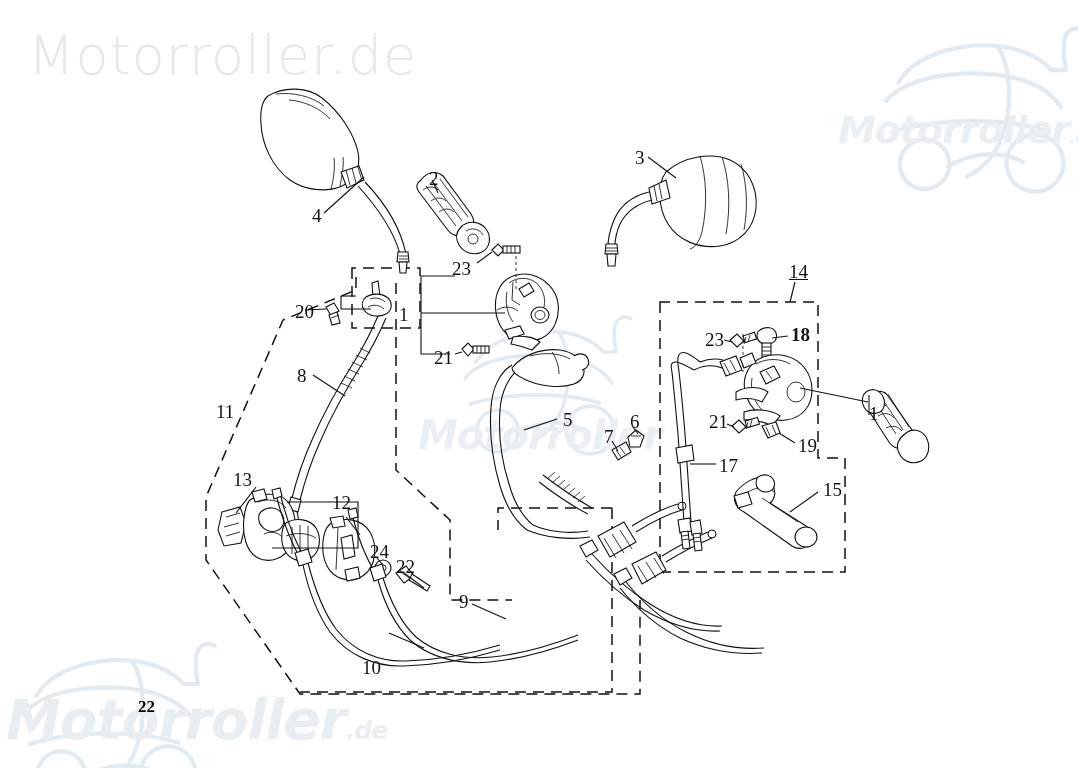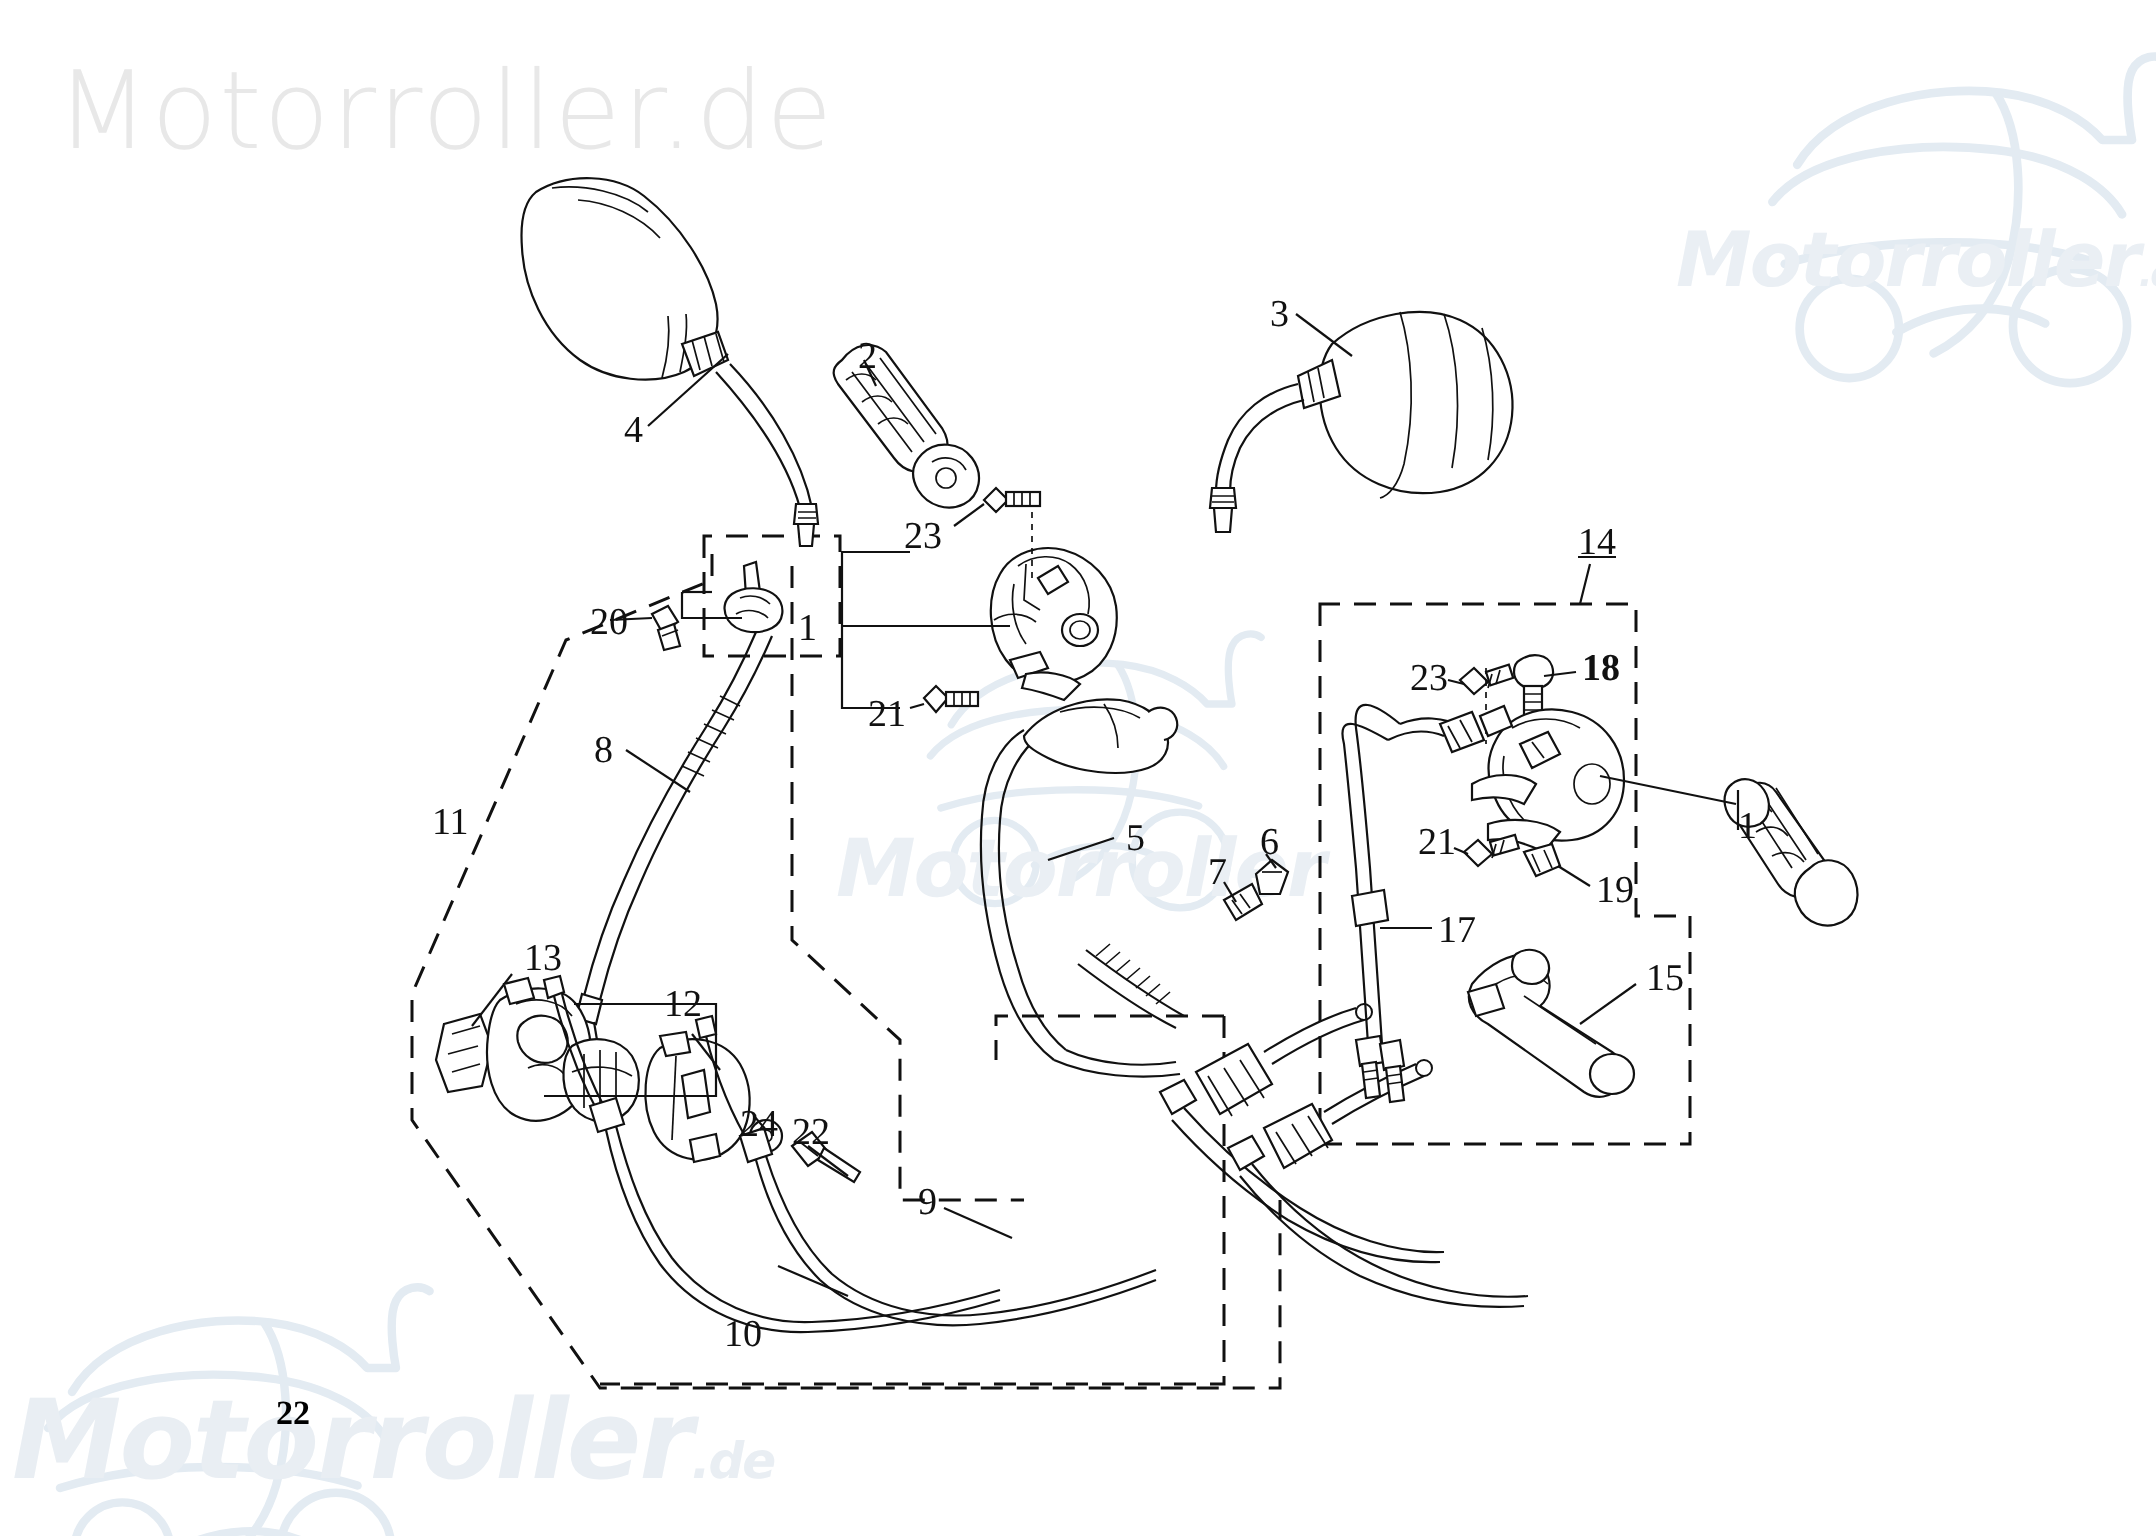--- a/index.html
+++ b/index.html
@@ -428,30 +428,30 @@
   <div class="lbl" style="left:635px;top:148px;">3</div>
   <div class="lbl" style="left:312px;top:206px;">4</div>
   <div class="lbl" style="left:563px;top:410px;">5</div>
   <div class="lbl" style="left:630px;top:412px;">6</div>
   <div class="lbl" style="left:604px;top:427px;">7</div>
   <div class="lbl" style="left:297px;top:366px;">8</div>
   <div class="lbl" style="left:459px;top:592px;">9</div>
   <div class="lbl" style="left:362px;top:658px;">10</div>
   <div class="lbl" style="left:216px;top:402px;">11</div>
   <div class="lbl" style="left:332px;top:493px;">12</div>
-  <div class="lbl" style="left:262px;top:470px;">13</div>
+  <div class="lbl" style="left:233px;top:470px;">13</div>
   <div class="lbl" style="left:789px;top:262px;text-decoration:underline;">14</div>
   <div class="lbl" style="left:823px;top:480px;">15</div>
   <div class="lbl" style="left:399px;top:305px;">1</div>
   <div class="lbl" style="left:719px;top:456px;">17</div>
   <div class="lbl" style="left:791px;top:325px;font-weight:bold;">18</div>
   <div class="lbl" style="left:798px;top:436px;">19</div>
   <div class="lbl" style="left:278px;top:302px;margin-left:17px;">20</div>
   <div class="lbl" style="left:434px;top:348px;">21</div>
   <div class="lbl" style="left:709px;top:412px;">21</div>
   <div class="lbl" style="left:396px;top:557px;">22</div>
   <div class="lbl" style="left:452px;top:259px;">23</div>
   <div class="lbl" style="left:705px;top:330px;">23</div>
-  <div class="lbl" style="left:370px;top:542px;margin-top:11px;">24</div>
+  <div class="lbl" style="left:370px;top:542px;">24</div>
 
   <div class="page-no">22</div>
 
 </div>
 
 </body></html>

